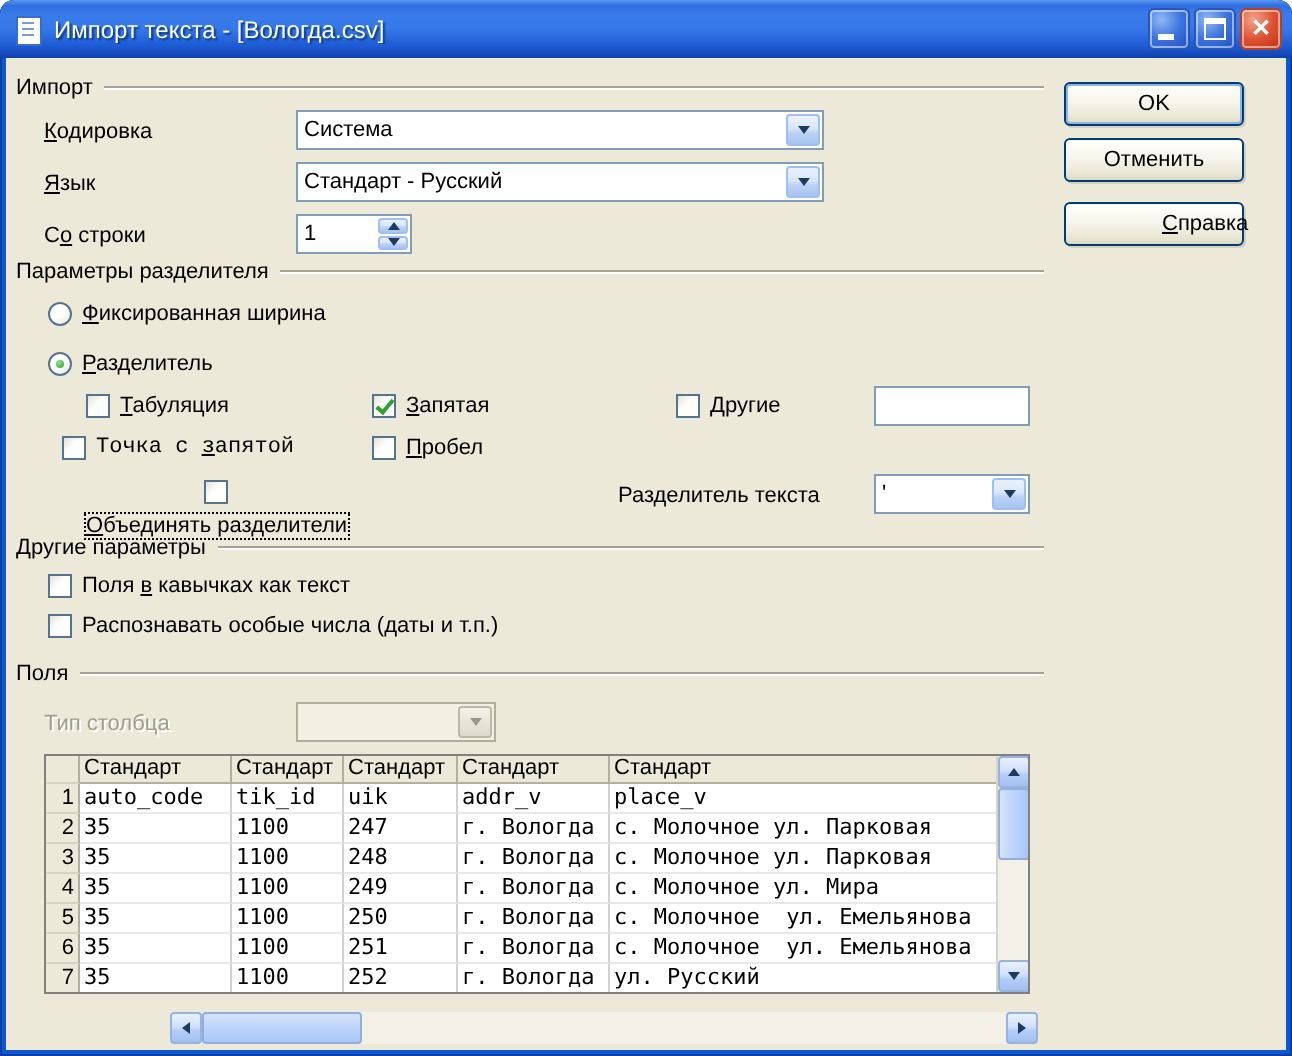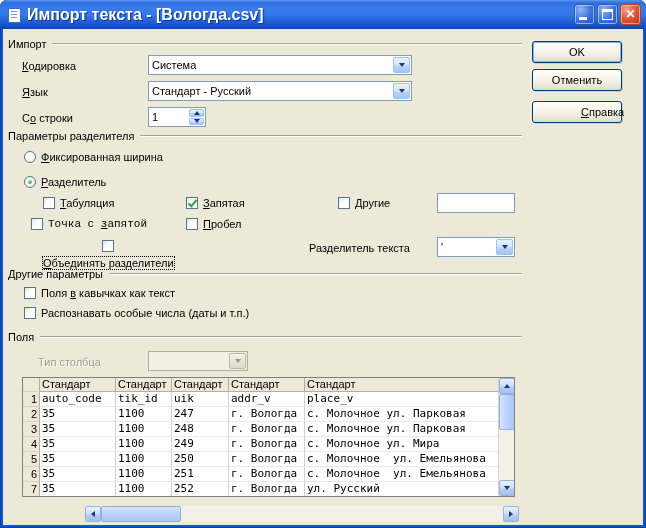--- a/index.html
+++ b/index.html
@@ -10,41 +10,41 @@
   .window { position:relative; width:646px; height:528px; background:#0F57CF;
             border-radius:7px 7px 0 0; overflow:hidden; box-shadow:inset 0 0 0 1px #0A3FA6; }
   .titlebar { position:absolute; left:0; top:0; width:100%; height:29px; display:flex; align-items:center;
               gap:5px; padding:3px 5px 3px 6px; border-radius:7px 7px 0 0;
               background:linear-gradient(180deg,#5A96EE 0%,#2E6EE2 10%,#3A7BEA 25%,#3578E9 50%,#1F5CD4 78%,#1148B6 96%,#0E41A8 100%); }
   .app-icon { width:16px; height:16px; position:relative; flex:none; }
   .app-icon::before { content:""; position:absolute; left:2px; top:1px; width:11px; height:13px;
                       background:#fff; border:1px solid #3B6CC4; }
   .app-icon::after { content:""; position:absolute; left:5px; top:4px; width:6px; height:7px;
                      background:repeating-linear-gradient(180deg,#7A9CD4 0,#7A9CD4 1px,transparent 1px,transparent 3px); }
-  .title { flex:1; color:#fff; font-weight:bold; font-size:16px; text-shadow:1px 1px 1px #0A3580;
+  .title { flex:1; color:#fff; font-weight:normal; font-size:12px; text-shadow:1px 1px 1px #0A3580;
            white-space:nowrap; overflow:hidden; }
   .win-btns { display:flex; gap:2px; flex:none; }
   .wbtn { width:21px; height:21px; border-radius:3px; position:relative;
           box-shadow:inset 0 0 0 1px rgba(255,255,255,.5); }
   .wbtn.min,.wbtn.max { background:radial-gradient(circle at 30% 25%,#8FB8F4 0%,#3D74DE 50%,#1F50C2 100%);
                         border:1px solid #2A56B5; }
   .wbtn.close { background:radial-gradient(circle at 30% 25%,#F0A38B 0%,#DD5435 50%,#C03213 100%);
                 border:1px solid #B24226; }
   .g-min { position:absolute; left:4px; bottom:4px; width:8px; height:3px; background:#fff; }
   .g-max { position:absolute; left:4px; top:4px; width:11px; height:11px; border:1px solid #fff; border-top-width:3px; }
   .g-close { position:absolute; inset:0; color:#fff; font-weight:bold; font-size:12px; line-height:19px; text-align:center; }
 
   .dlgbody { position:absolute; left:3px; top:29px; width:640px; height:496px; background:#ECE9D8; }
 
   .fixedline { position:absolute; display:flex; align-items:center; height:13px; }
   .fixedline .txt { white-space:nowrap; margin-right:6px; }
   .fixedline .line { flex:1; height:2px; border-top:1px solid #A5A293; border-bottom:1px solid #FFFFFF; }
 
   .lbl { position:absolute; white-space:nowrap; }
-  .lbl.disabled { color:#A19E8E; text-shadow:1px 1px 0 #fff;margin-left:16px; }
+  .lbl.disabled { color:#A19E8E; text-shadow:1px 1px 0 #fff; }
 
   .combo { position:absolute; background:#fff; border:1px solid #7F9DB9; display:flex; align-items:stretch; }
   .combo .val { flex:1; padding:1px 3px; white-space:pre; overflow:hidden; line-height:16px; }
   .combo-btn { width:17px; margin:1px; flex:none; border:1px solid #9EBEF5; border-radius:2px;
                background:linear-gradient(180deg,#EAF3FC 0%,#D7E6FA 45%,#BBD2F3 60%,#A7C5F0 100%);
                display:flex; align-items:center; justify-content:center; }
   .combo.disabled { background:#F2F0E3; border-color:#B0AD9E; }
   .combo.disabled .combo-btn { background:linear-gradient(180deg,#F4F2E8,#DDDACB); border-color:#BBB8A8; }
   .combo.disabled .t-down { border-top-color:#9A978A; }
 

